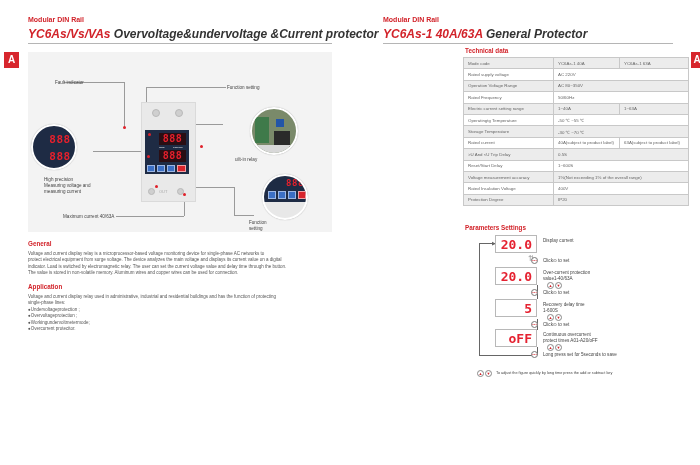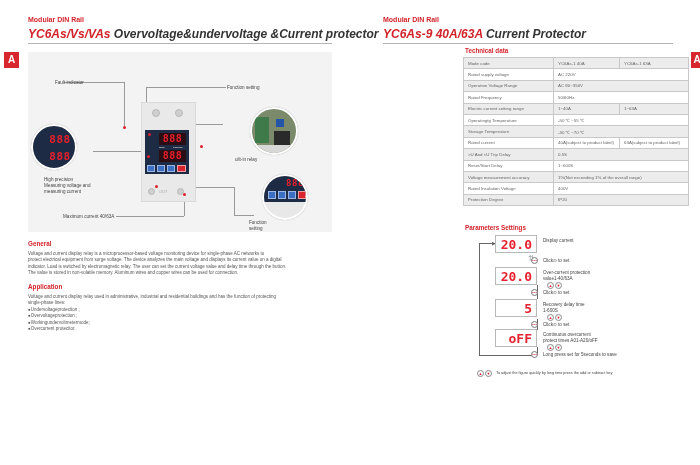--- a/index.html
+++ b/index.html
@@ -148,21 +148,21 @@
 <div class="abs para" style="left:28px;top:294px;width:310px;">
   <div>Voltage and current display relay used in administrative, industrial and residential buildings and has the function of protecting</div>
   <div>single-phase lines:</div>
   <div>●Undervoltageprotection ;</div>
   <div>●Overvoltageprotection ;</div>
   <div>●Workingundervoltmetermode;</div>
   <div>●Overcurrent protecitor.</div>
 </div>
 
 <div class="abs series" style="left:383px;top:16px;">Modular DIN Rail</div>
-<div class="abs title" style="left:383px;top:27px;"><span class="model">YC6As-9 40A/63A</span><span>  Current Protector</span></div>
+<div class="abs title" style="left:383px;top:27px;"><span class="model">YC6As-1 40A/63A</span><span>  General Protector</span></div>
 <div class="abs hr" style="left:383px;top:43px;width:290px;"></div>
 
 <div class="abs tab-a" style="left:691px;top:52px;width:12px;">A</div>
 
 <div class="abs h-sec" style="left:465px;top:47px;">Technical data</div>
 
 <table class="abs tech" style="left:463px;top:57px;width:226px;">
   <tbody id="tech-body">
       <tr class="shade">
         <td>Mode code</td>

